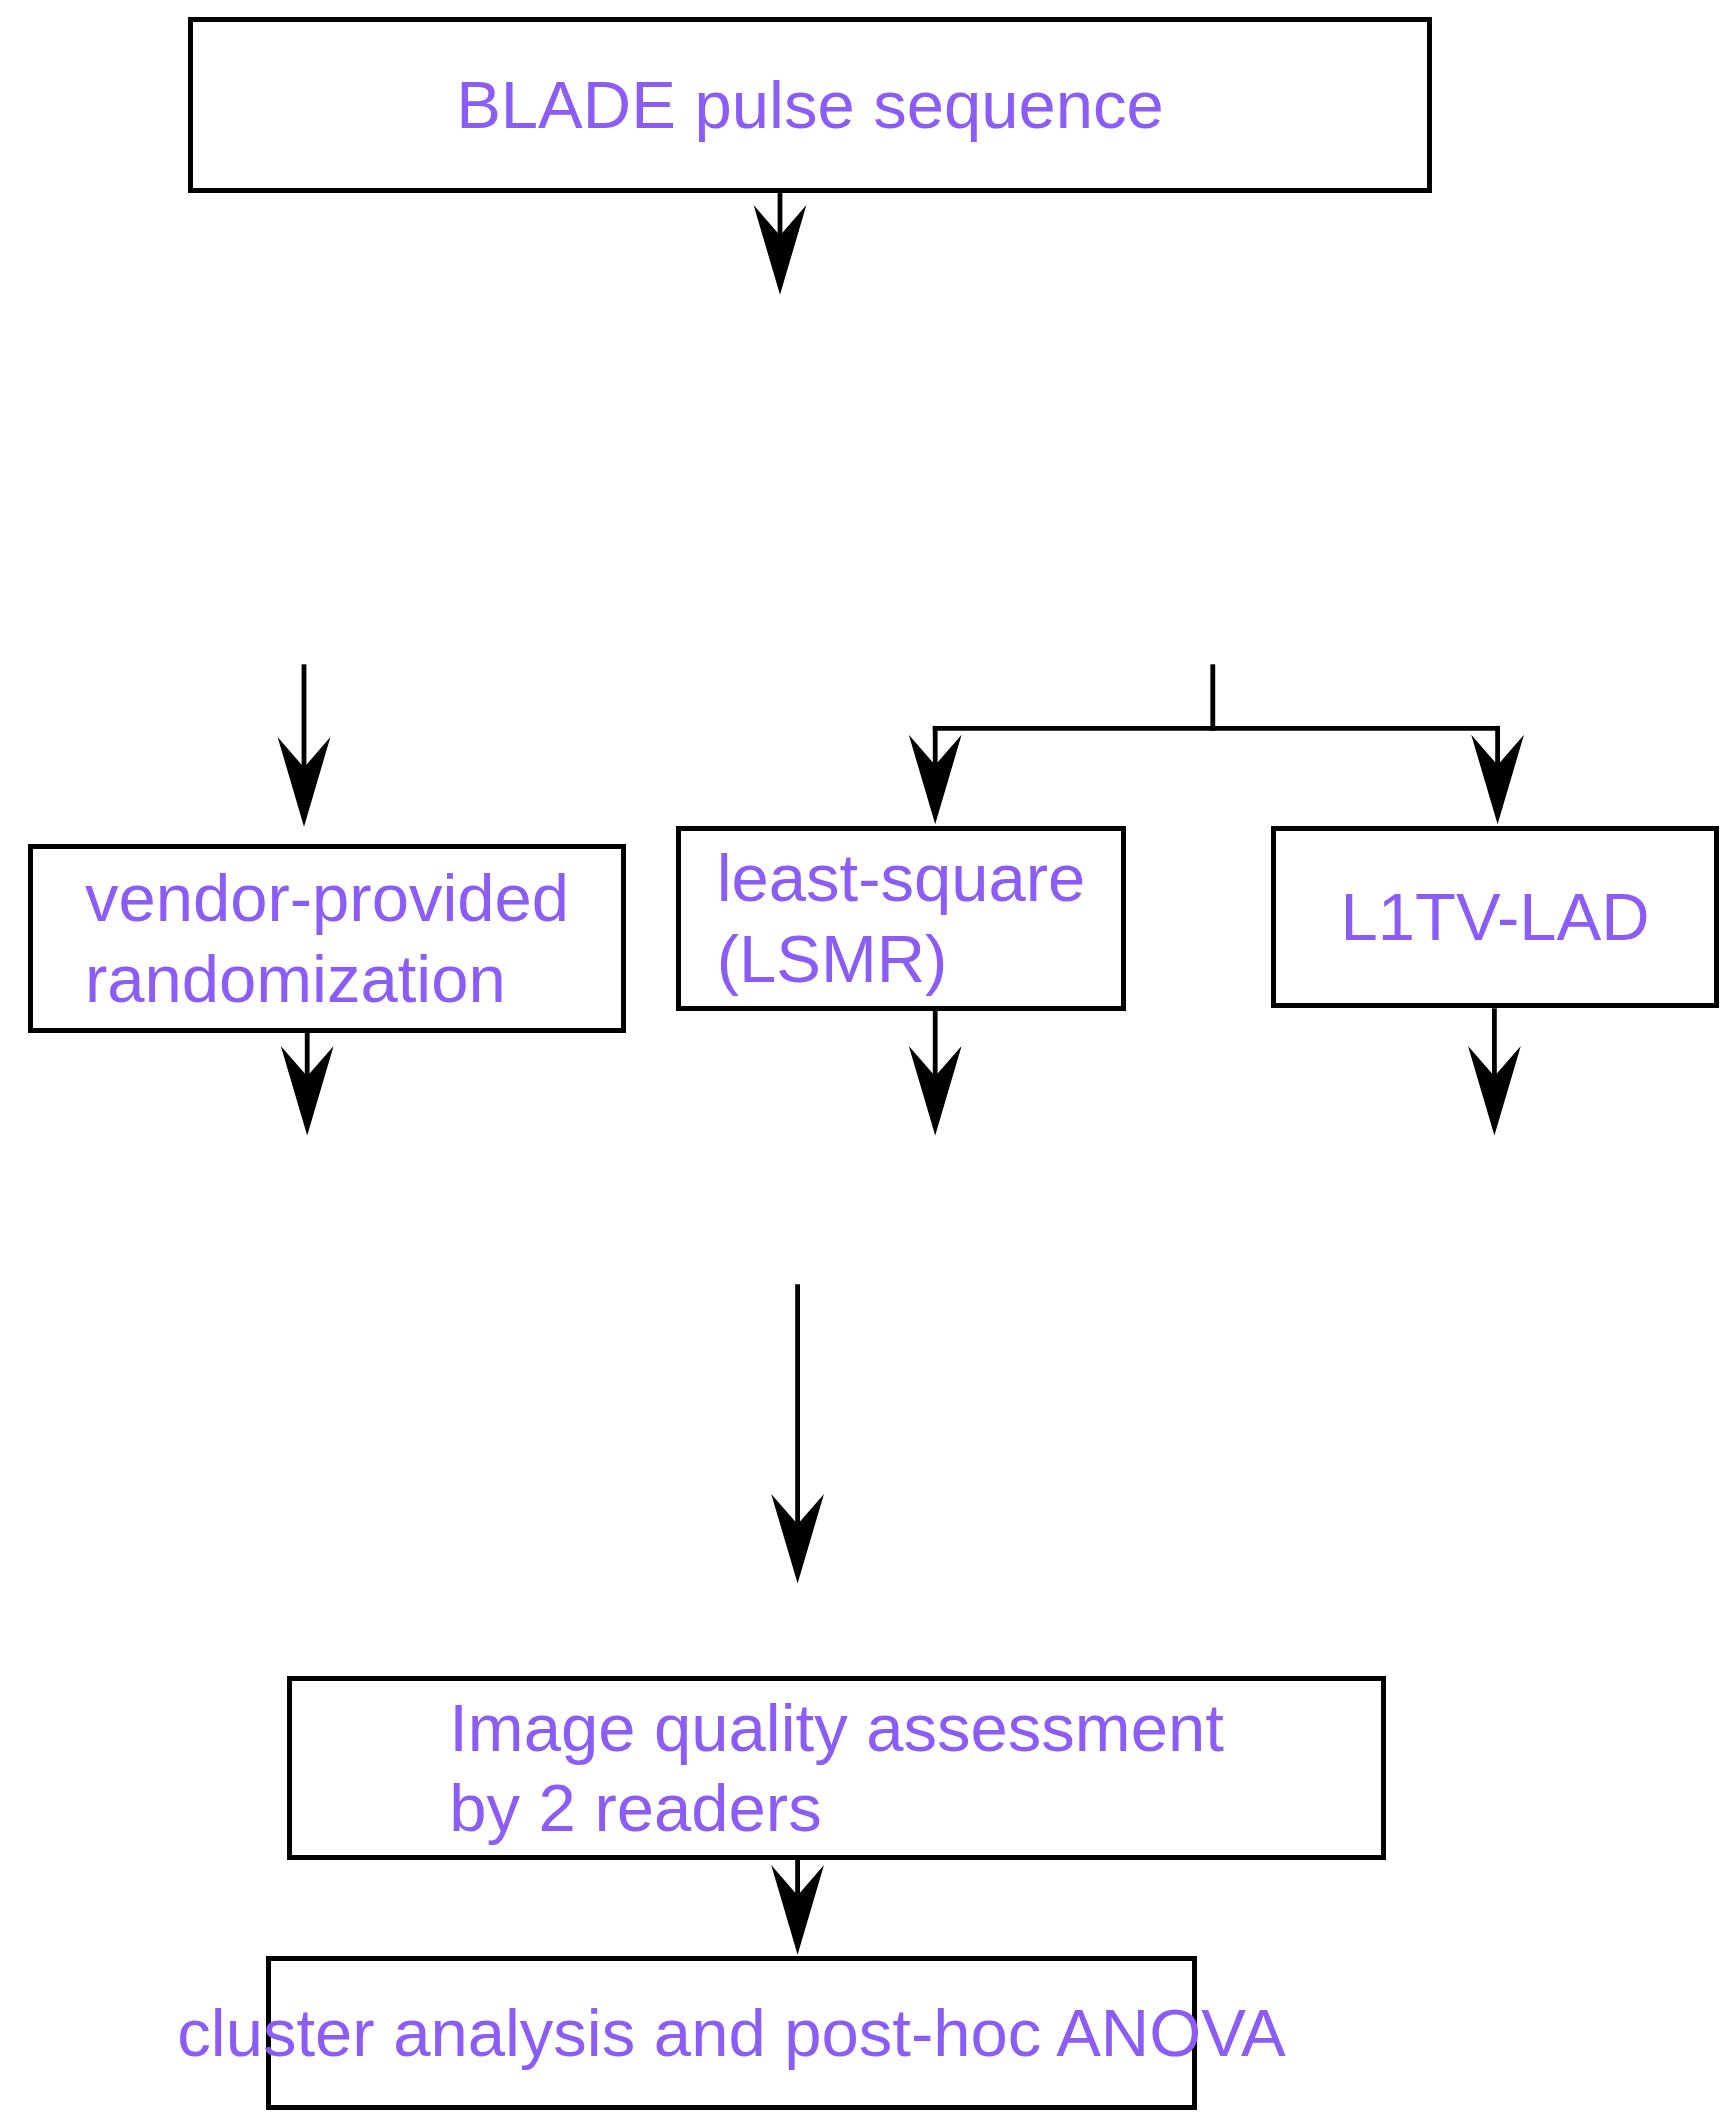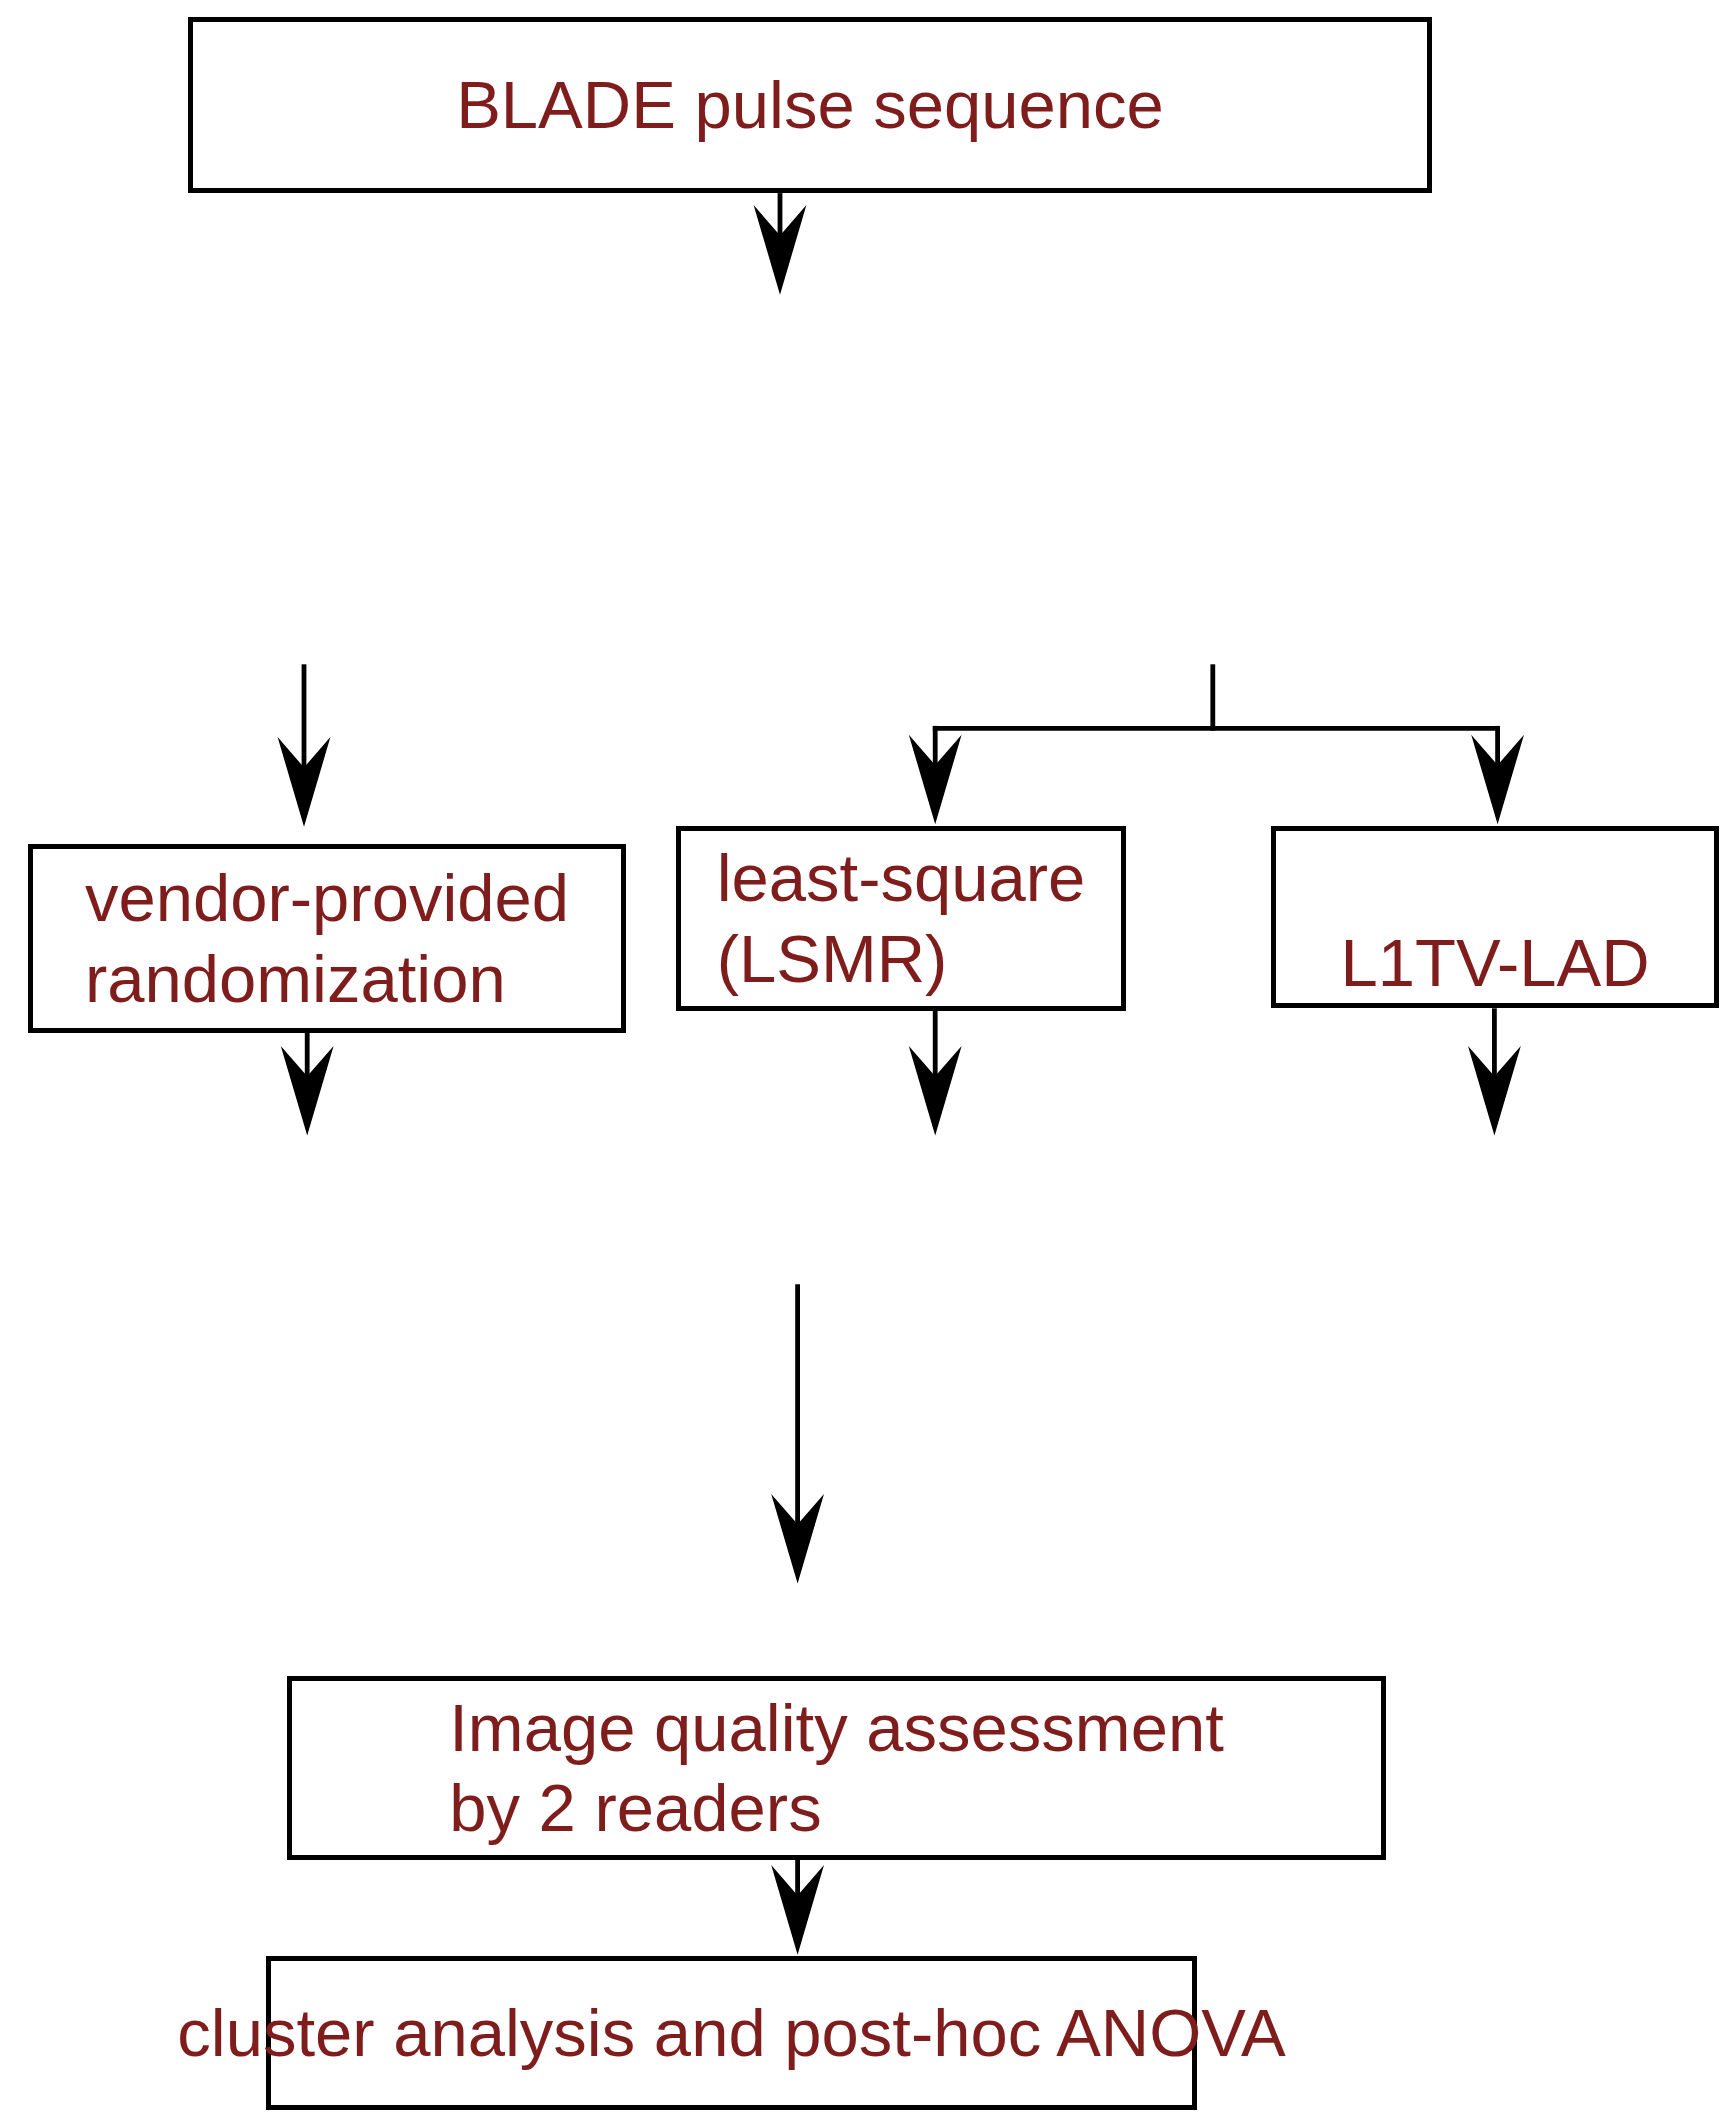--- a/index.html
+++ b/index.html
@@ -6,21 +6,21 @@
     margin: 0;
     padding: 0;
     background: #ffffff;
   }
   .canvas {
     position: relative;
     width: 1728px;
     height: 2119px;
     background: #ffffff;
     font-family: "Liberation Sans", sans-serif;
-    color: #7f1d1d;
+    color: #8b5cf6;
     overflow: hidden;
   }
   .connectors {
     position: absolute;
     left: 0;
     top: 0;
     width: 1728px;
     height: 2119px;
     z-index: 1;
   }
@@ -45,21 +45,21 @@
     display: block;
   }
   .center-text {
     text-align: center;
   }
   
   #n-blade-pulse   { left: 188px;  top: 17px;   width: 1244px; height: 176px; }
   #n-blade-rawdata { left: 62px;   top: 297px;  width: 1495px; height: 367px; }
   #n-vendor        { left: 28px;   top: 829px; width: 598px;  height: 189px; margin-top: 15px; }
   #n-lsmr          { left: 676px;  top: 826px; width: 450px;  height: 185px; }
-  #n-l1tv          { left: 1271px; top: 826px; width: 448px;  height: 182px; align-items: flex-end; }
+  #n-l1tv          { left: 1271px; top: 826px; width: 448px;  height: 182px; }
   #n-random        { left: 41px;   top: 1134px; width: 1639px; height: 150px; }
   #n-iqa           { left: 287px;  top: 1676px; width: 1099px; height: 184px; }
   #n-cluster       { left: 266px;  top: 1956px; width: 931px; height: 154px; }
 </style>
 </head>
 <body>
 
 <div class="canvas">
 
   <svg class="connectors" viewBox="0 0 2160 2648" xmlns="http://www.w3.org/2000/svg" stroke="#000000" fill="#000000">

